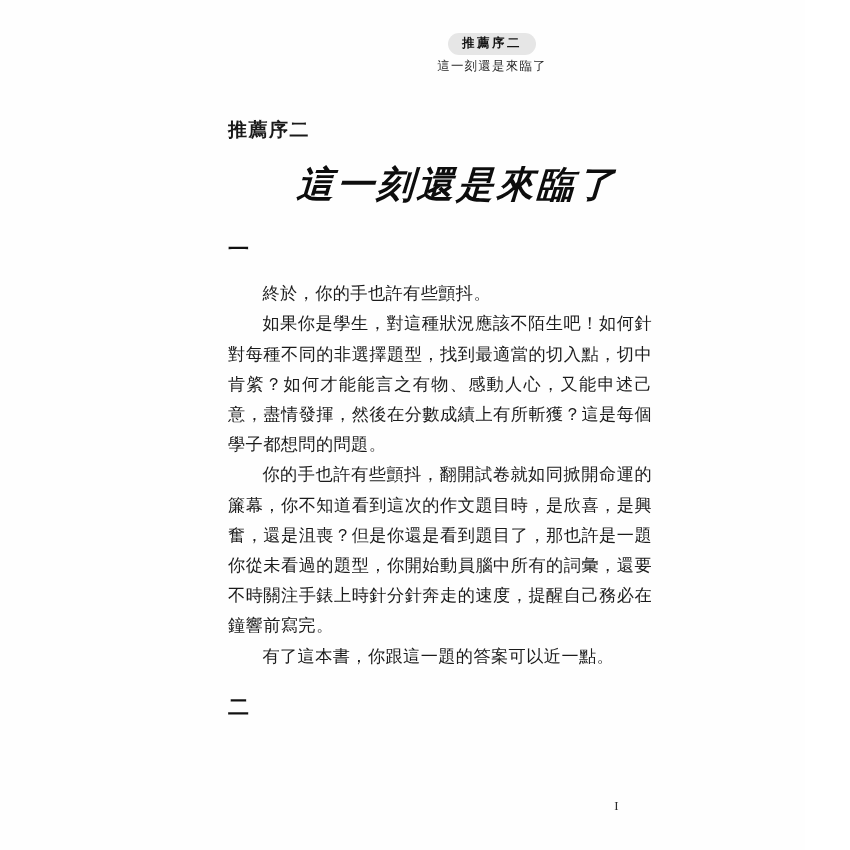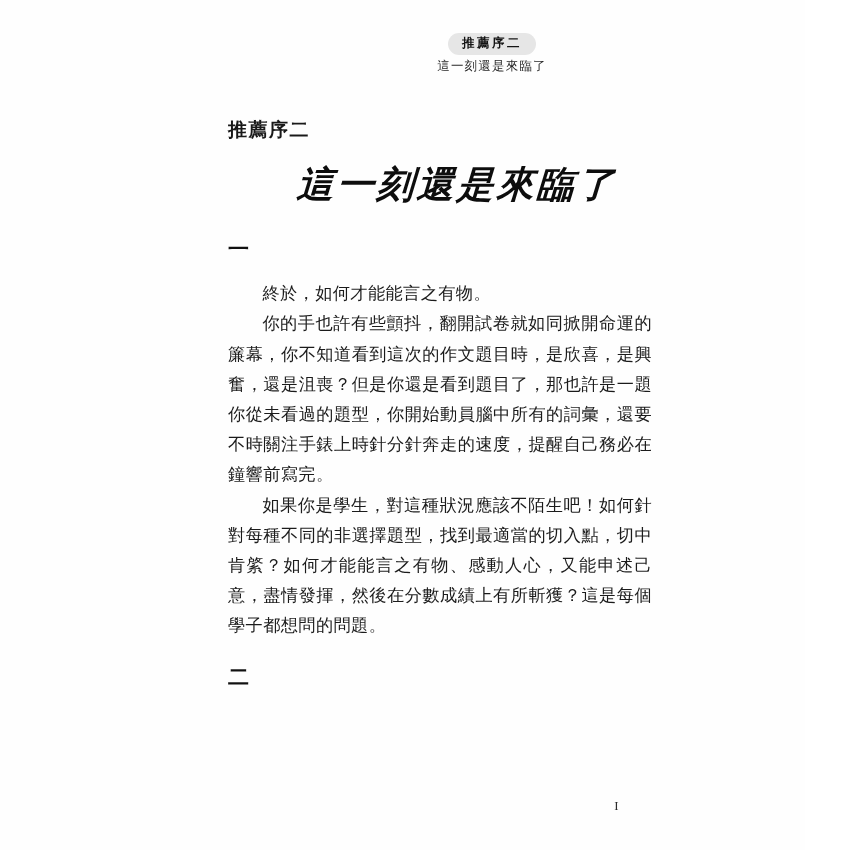--- a/index.html
+++ b/index.html
@@ -137,23 +137,24 @@
 
   <div class="title-block">
     <div class="kicker">推薦序二</div>
     <div class="main-title">這一刻還是來臨了</div>
   </div>
 
   <div class="body-col">
 
     <div class="section-mark">一</div>
 
-    <p class="para">終於，如何才能能言之有物。</p>
+    <p class="para">終於，你的手也許有些顫抖。</p>
+    <p class="para">如果你是學生，對這種狀況應該不陌生吧！如何針對每種不同的非選擇題型，找到最適當的切入點，切中肯綮？如何才能能言之有物、感動人心，又能申述己意，盡情發揮，然後在分數成績上有所斬獲？這是每個學子都想問的問題。</p>
     <p class="para">你的手也許有些顫抖，翻開試卷就如同掀開命運的簾幕，你不知道看到這次的作文題目時，是欣喜，是興奮，還是沮喪？但是你還是看到題目了，那也許是一題你從未看過的題型，你開始動員腦中所有的詞彙，還要不時關注手錶上時針分針奔走的速度，提醒自己務必在鐘響前寫完。</p>
-    <p class="para">如果你是學生，對這種狀況應該不陌生吧！如何針對每種不同的非選擇題型，找到最適當的切入點，切中肯綮？如何才能能言之有物、感動人心，又能申述己意，盡情發揮，然後在分數成績上有所斬獲？這是每個學子都想問的問題。</p>
+    <p class="para">有了這本書，你跟這一題的答案可以近一點。</p>
 
     <div class="section-mark second">二</div>
 
   </div>
 
   <div class="folio">I</div>
 
 </div>
 
 </body></html>

